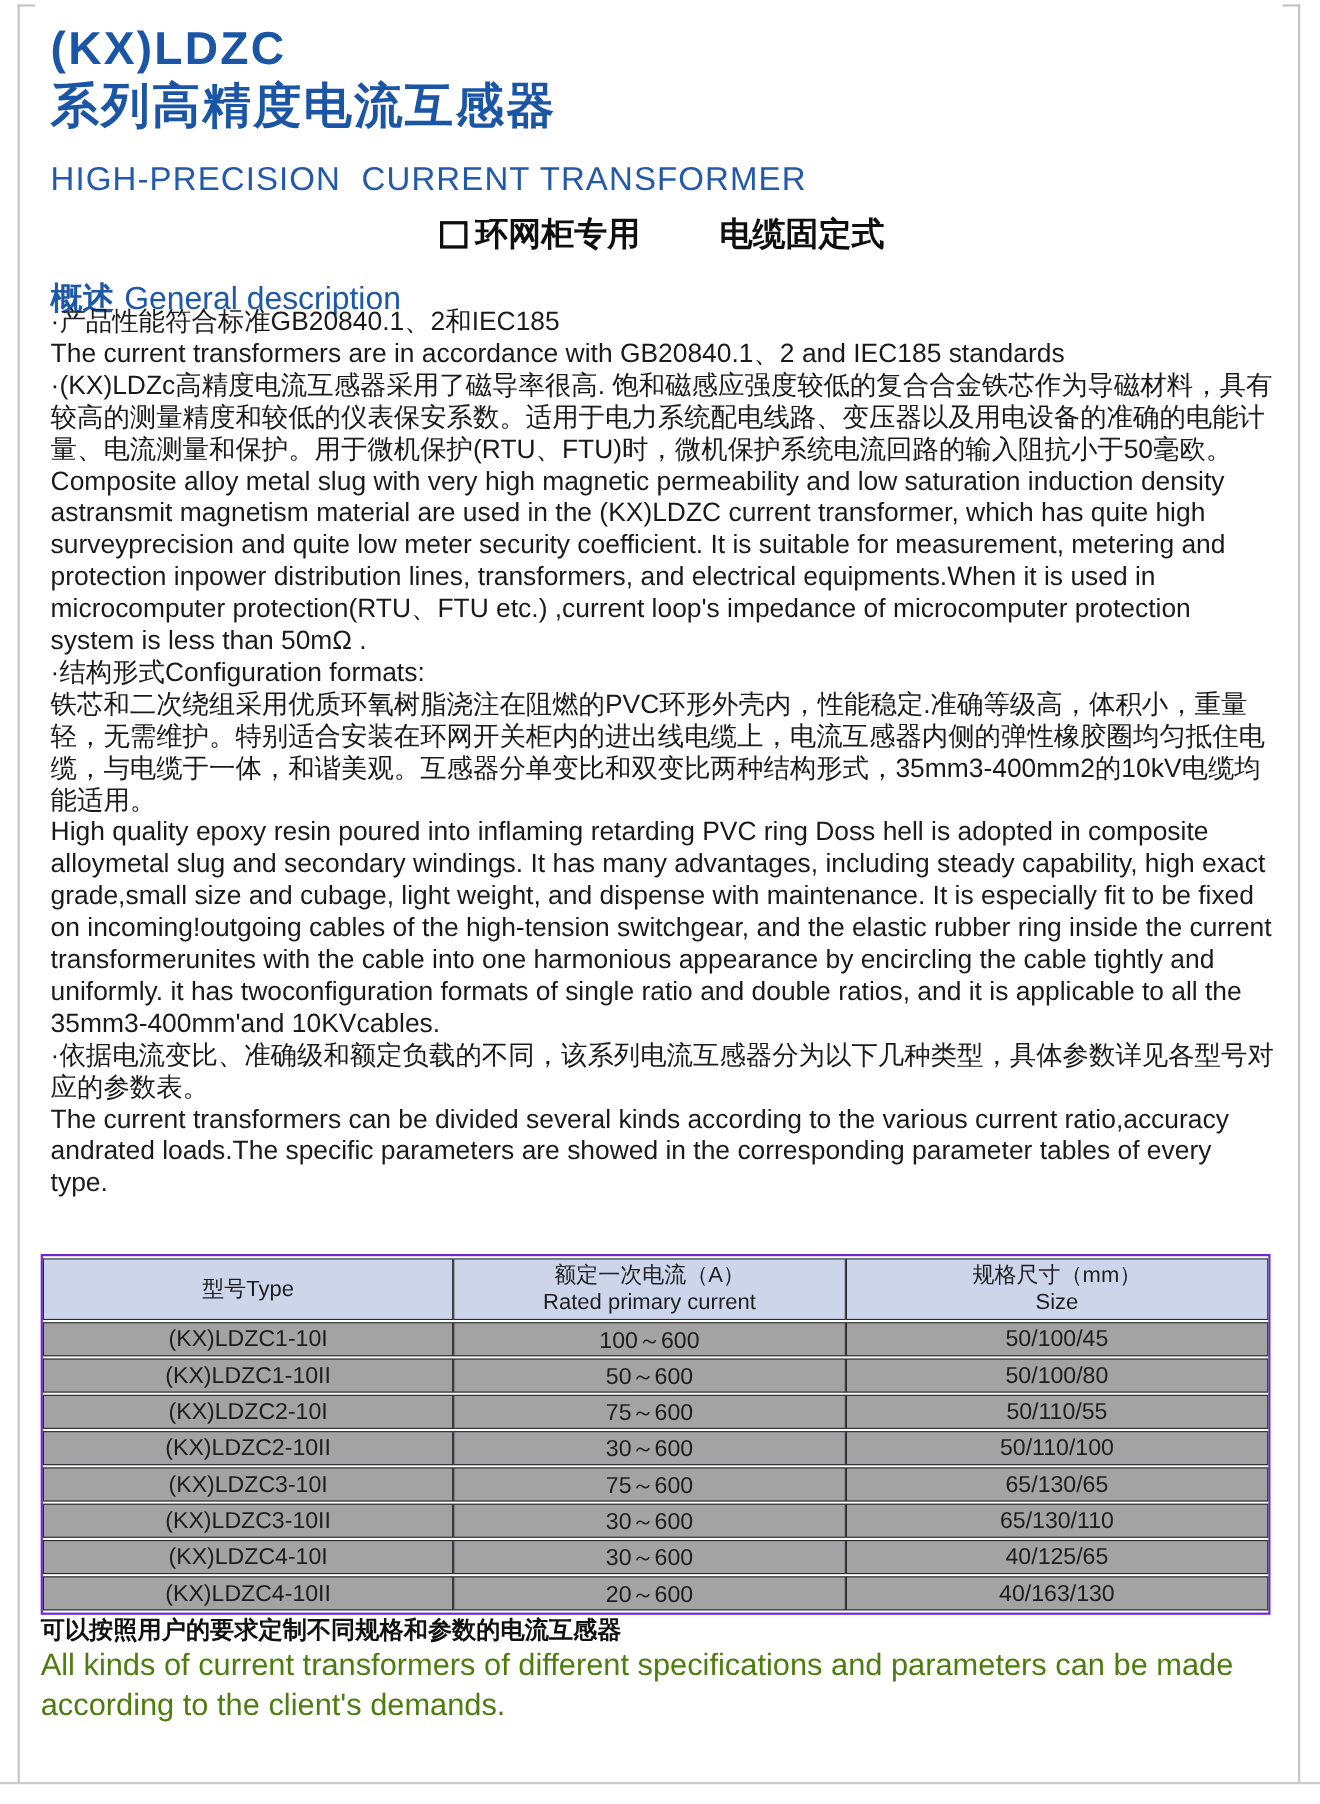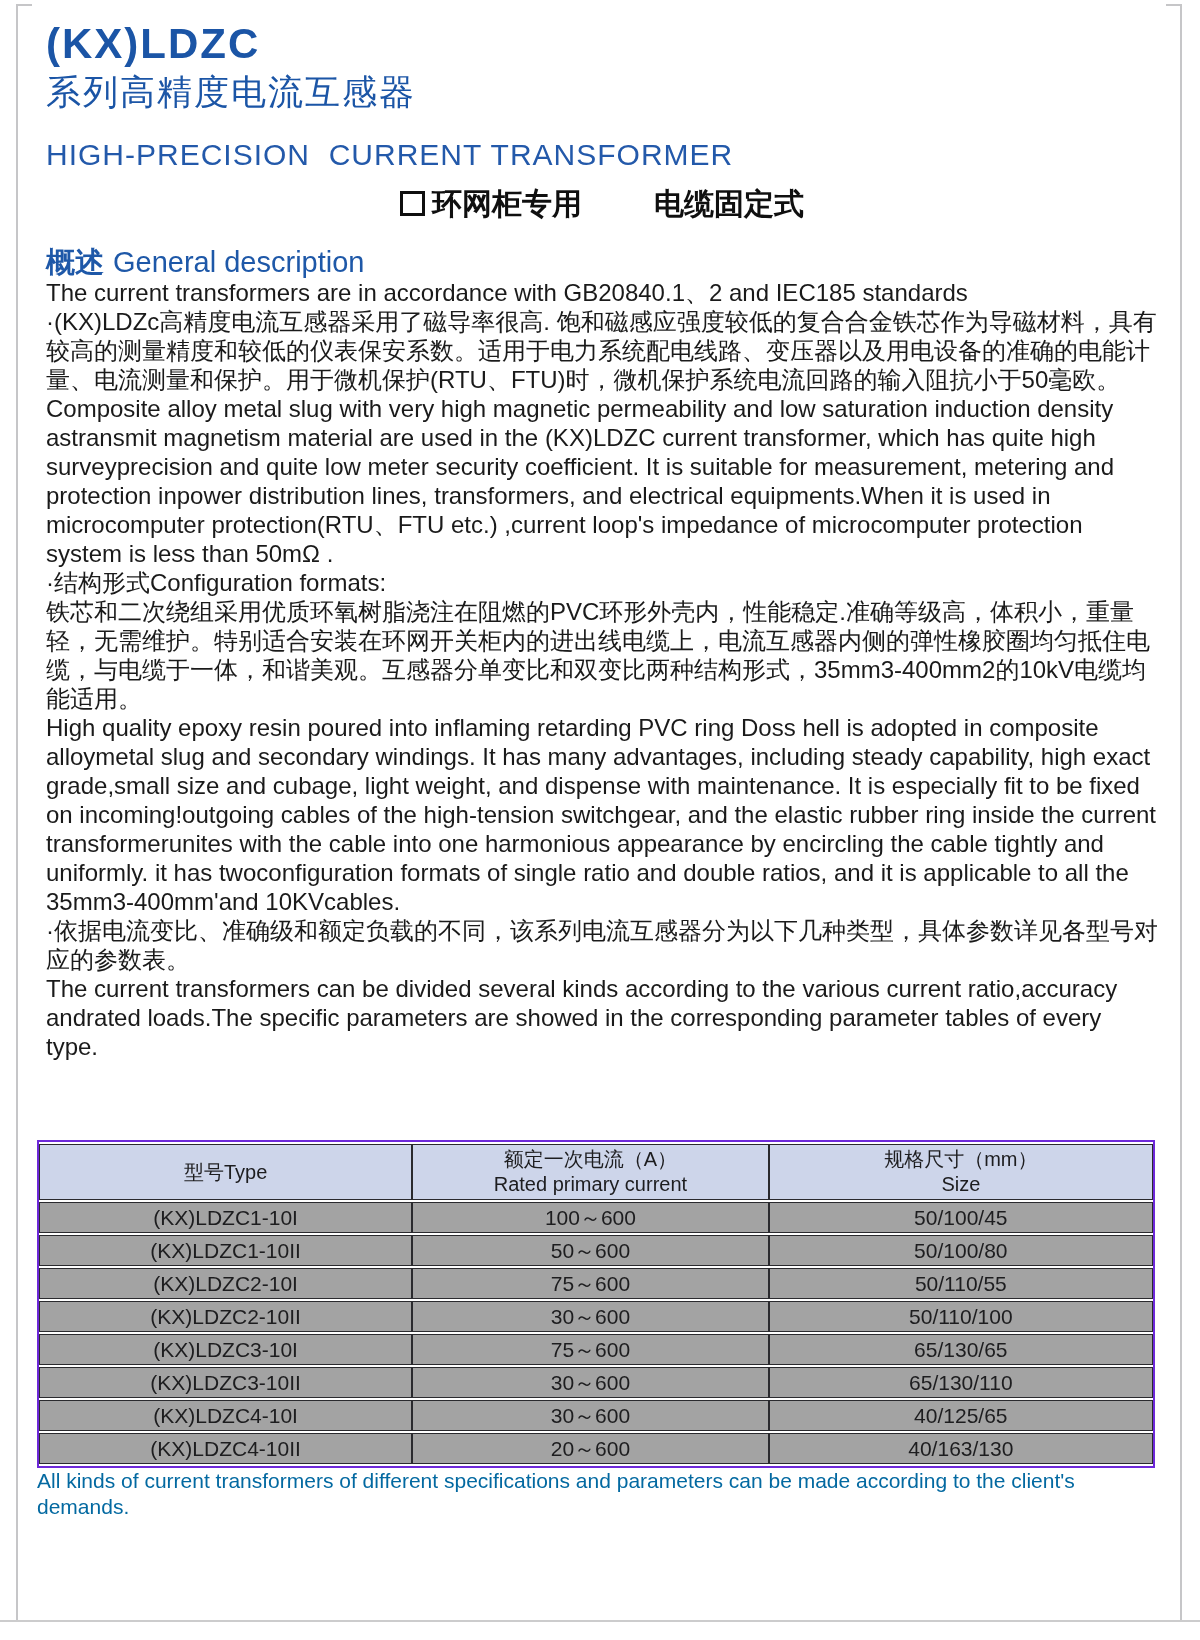--- a/index.html
+++ b/index.html
@@ -19,21 +19,21 @@
   .tick-tr{position:absolute;left:1166px;top:4px;width:16px;height:2px;background:#c6c6c8;}
 
   .content{position:absolute;left:46px;top:0;width:1112px;height:1640px;}
 
   .title-code{
     margin-top:22px;
     font-size:42px;font-weight:700;color:#1b55a6;letter-spacing:2px;line-height:1.05;
   }
   .title-zh{
     margin-top:8px;
-    font-size:35px;font-weight:400;color:#1b55a6;letter-spacing:2px;line-height:1.05;
+    font-size:44px;font-weight:700;color:#1b55a6;letter-spacing:2px;line-height:1.05;
   }
   .title-en{
     margin-top:28px;
     font-size:30px;color:#2359aa;letter-spacing:1px;white-space:pre;line-height:1.05;
   }
   .subtitle{
     margin-top:17px;
     display:flex;align-items:center;
     font-size:30px;font-weight:700;color:#0f0f0f;line-height:1.1;justify-content:center;
   }
@@ -70,21 +70,21 @@
     font-size:20px;font-weight:400;color:#1d1d1f;text-align:center;vertical-align:middle;
   }
   .ptable th .line{line-height:25px;}
   .ptable th .line:empty{display:none;}
   .ptable td{
     background:#a3a3a3;border:1px solid #2a2a2e;height:29px;padding:0;
     font-size:21px;color:#1d1d1f;text-align:center;vertical-align:middle;
   }
   .notes{position:absolute;left:-9px;top:1468px;width:1130px;}
   .note-zh{margin:0;font-size:22px;font-weight:700;color:#101010;line-height:28px;}
-  .note-en{margin:0;font-size:21px;font-weight:400;color:#0369a1;line-height:26px;}
+  .note-en{margin:0;font-size:28px;font-weight:400;color:#4d7c0f;line-height:36px;}
 </style>
 </head>
 <body>
 
 <div class="page">
 
   <div class="frame-left"></div>
   <div class="frame-right"></div>
   <div class="frame-bottom"></div>
   <div class="tick-tl"></div>
@@ -101,20 +101,21 @@
       <span>环网柜专用</span>
       <span class="subtitle-gap"></span>
       <span>电缆固定式</span>
     </div>
 
     <div class="section-heading">
       <span class="zh">概述</span><span class="en">General description</span>
     </div>
 
     <div class="body-text">
+      <p>·产品性能符合标准GB20840.1、2和IEC185</p>
       <p>The current transformers are in accordance with GB20840.1、2 and IEC185 standards</p>
       <p>·(KX)LDZc高精度电流互感器采用了磁导率很高. 饱和磁感应强度较低的复合合金铁芯作为导磁材料，具有较高的测量精度和较低的仪表保安系数。适用于电力系统配电线路、变压器以及用电设备的准确的电能计量、电流测量和保护。用于微机保护(RTU、FTU)时，微机保护系统电流回路的输入阻抗小于50毫欧。</p>
       <p>Composite alloy metal slug with very high magnetic permeability and low saturation induction density astransmit magnetism material are used in the (KX)LDZC current transformer, which has quite high surveyprecision and quite low meter security coefficient. It is suitable for measurement, metering and protection inpower distribution lines, transformers, and electrical equipments.When it is used in microcomputer protection(RTU、FTU etc.) ,current loop's impedance of microcomputer protection system is less than 50mΩ .</p>
       <p>·结构形式Configuration formats:</p>
       <p>铁芯和二次绕组采用优质环氧树脂浇注在阻燃的PVC环形外壳内，性能稳定.准确等级高，体积小，重量轻，无需维护。特别适合安装在环网开关柜内的进出线电缆上，电流互感器内侧的弹性橡胶圈均匀抵住电缆，与电缆于一体，和谐美观。互感器分单变比和双变比两种结构形式，35mm3-400mm2的10kV电缆均能适用。</p>
       <p>High quality epoxy resin poured into inflaming retarding PVC ring Doss hell is adopted in composite alloymetal slug and secondary windings. It has many advantages, including steady capability, high exact grade,small size and cubage, light weight, and dispense with maintenance. It is especially fit to be fixed on incoming!outgoing cables of the high-tension switchgear, and the elastic rubber ring inside the current transformerunites with the cable into one harmonious appearance by encircling the cable tightly and uniformly. it has twoconfiguration formats of single ratio and double ratios, and it is applicable to all the 35mm3-400mm'and 10KVcables.</p>
       <p>·依据电流变比、准确级和额定负载的不同，该系列电流互感器分为以下几种类型，具体参数详见各型号对应的参数表。</p>
       <p>The current transformers can be divided several kinds according to the various current ratio,accuracy andrated loads.The specific parameters are showed in the corresponding parameter tables of every type.</p>
     </div>
 
@@ -180,17 +181,18 @@
           <tr>
             <td>(KX)LDZC4-10II</td>
             <td>20～600</td>
             <td>40/163/130</td>
           </tr>
         </tbody>
       </table>
     </div>
 
     <div class="notes">
+      <p class="note-zh">可以按照用户的要求定制不同规格和参数的电流互感器</p>
       <p class="note-en">All kinds of current transformers of different specifications and parameters can be made according to the client's demands.</p>
     </div>
 
   </div>
 </div>
 
 </body></html>

